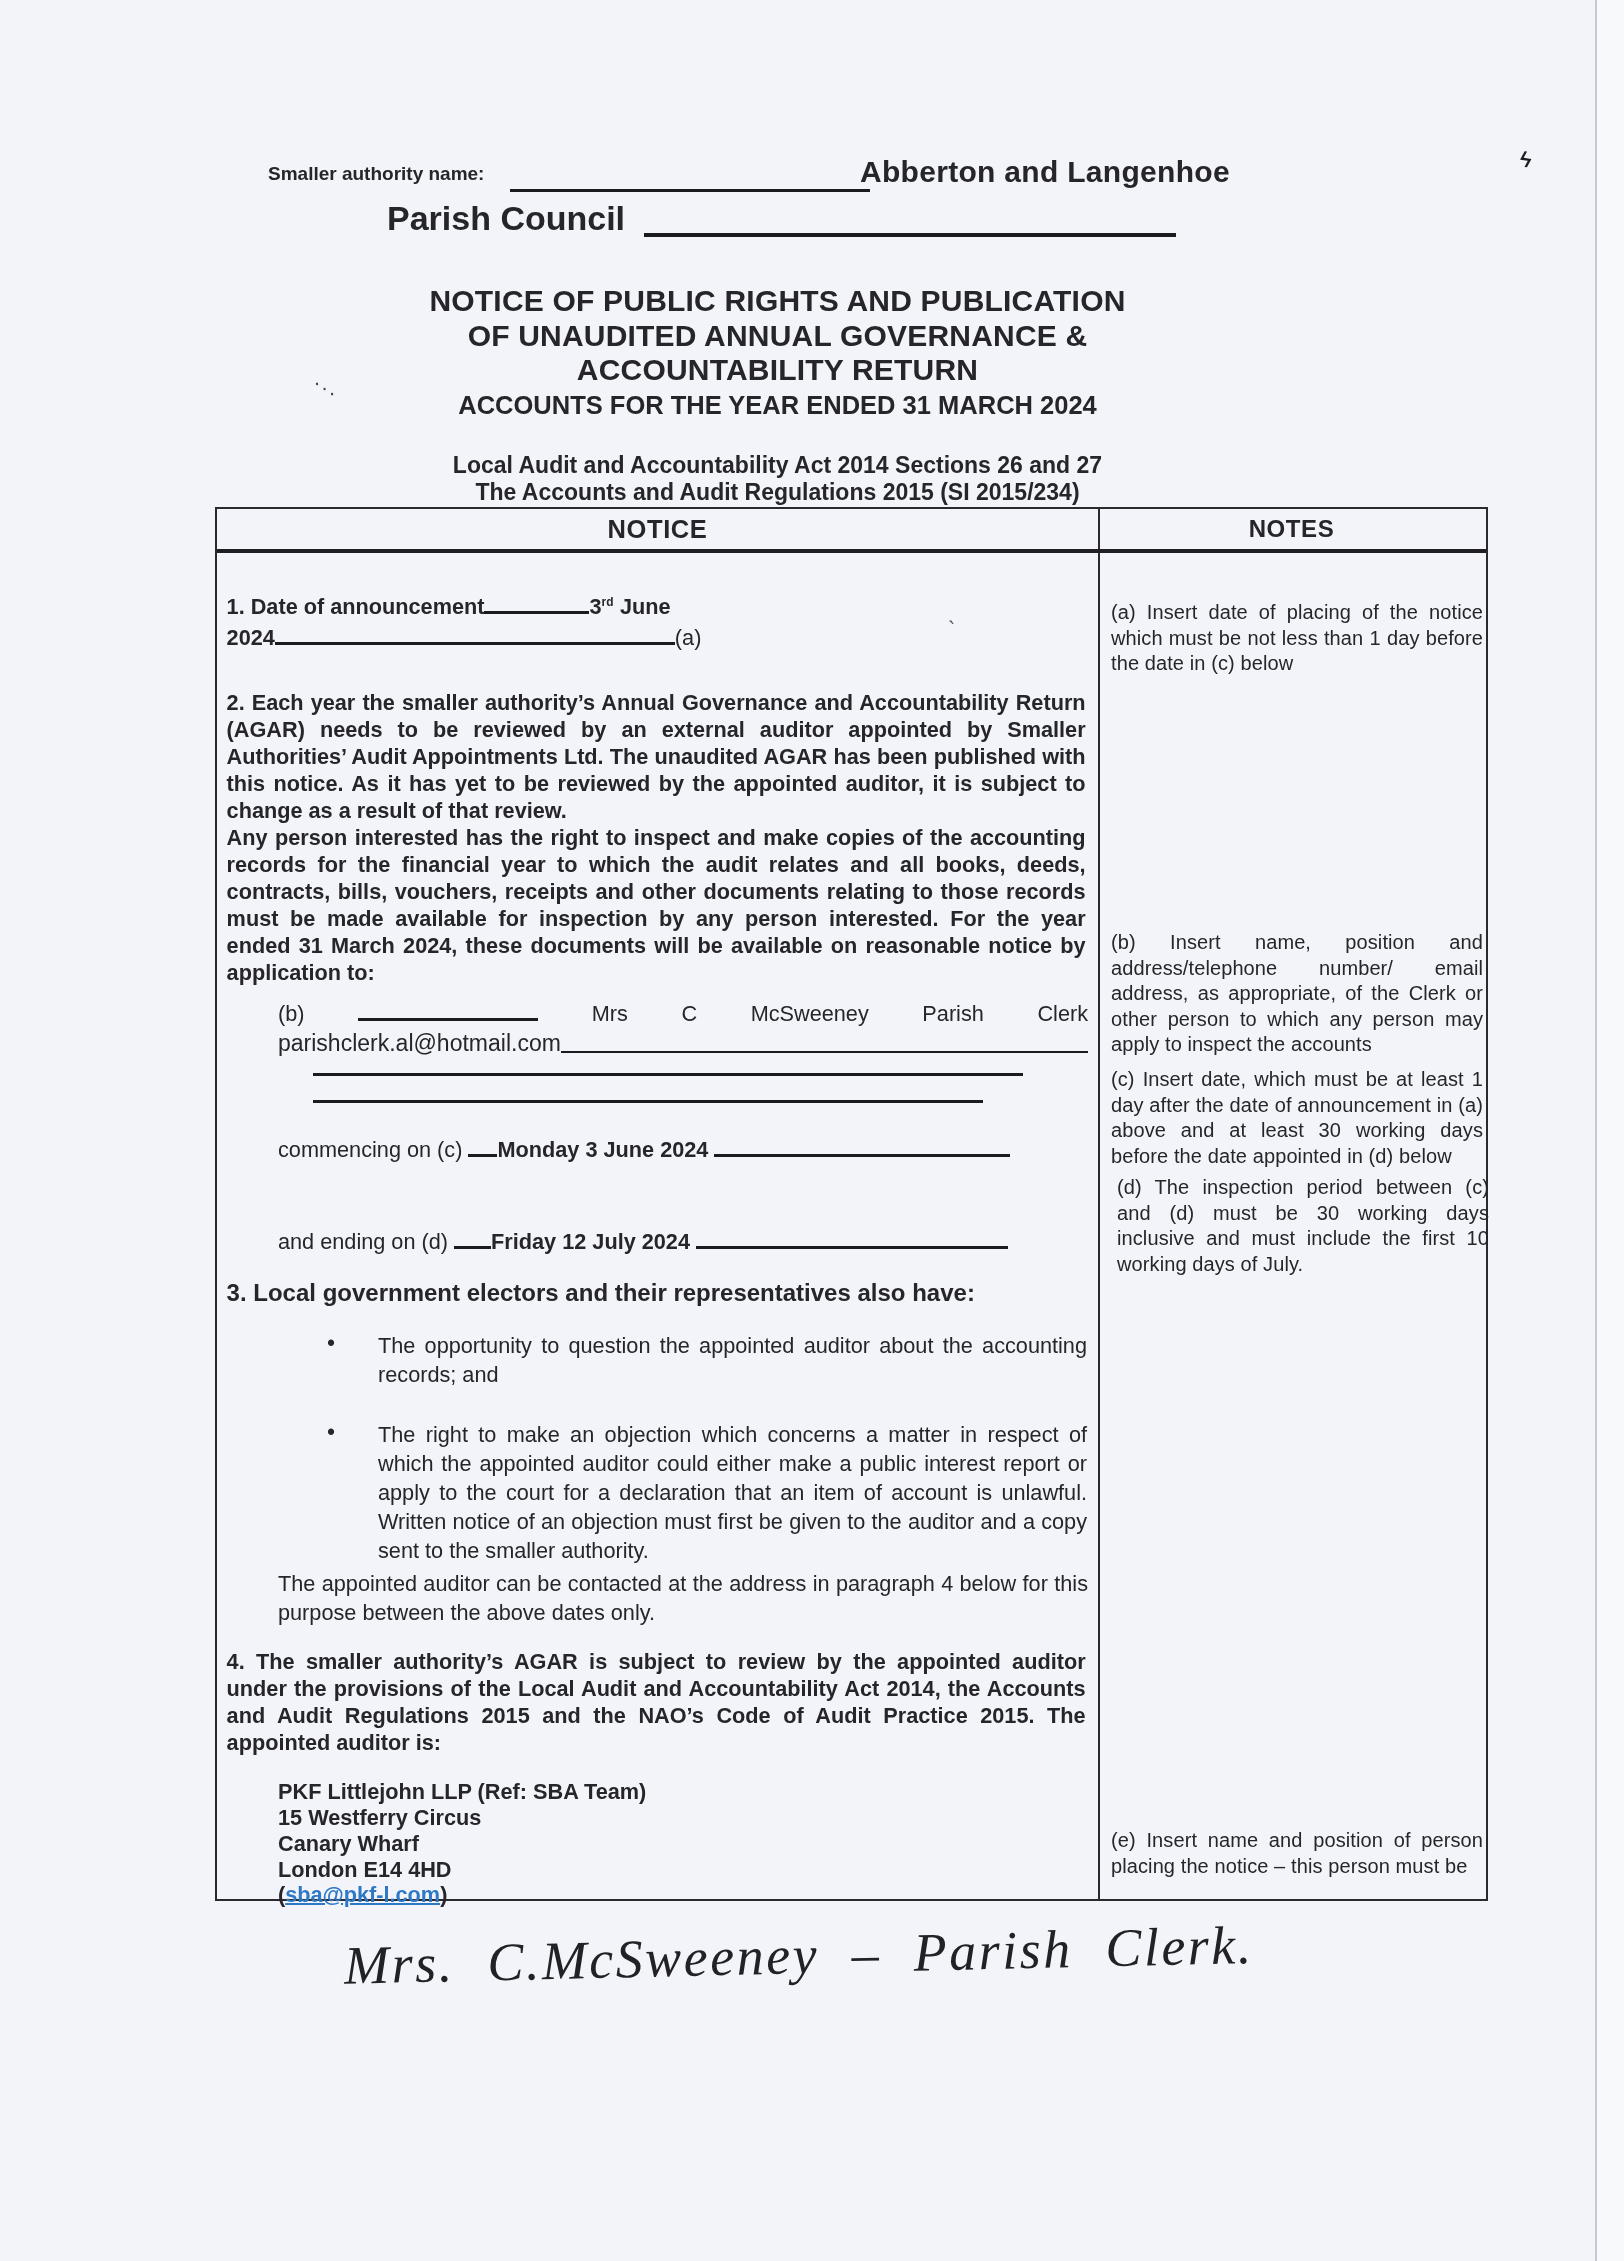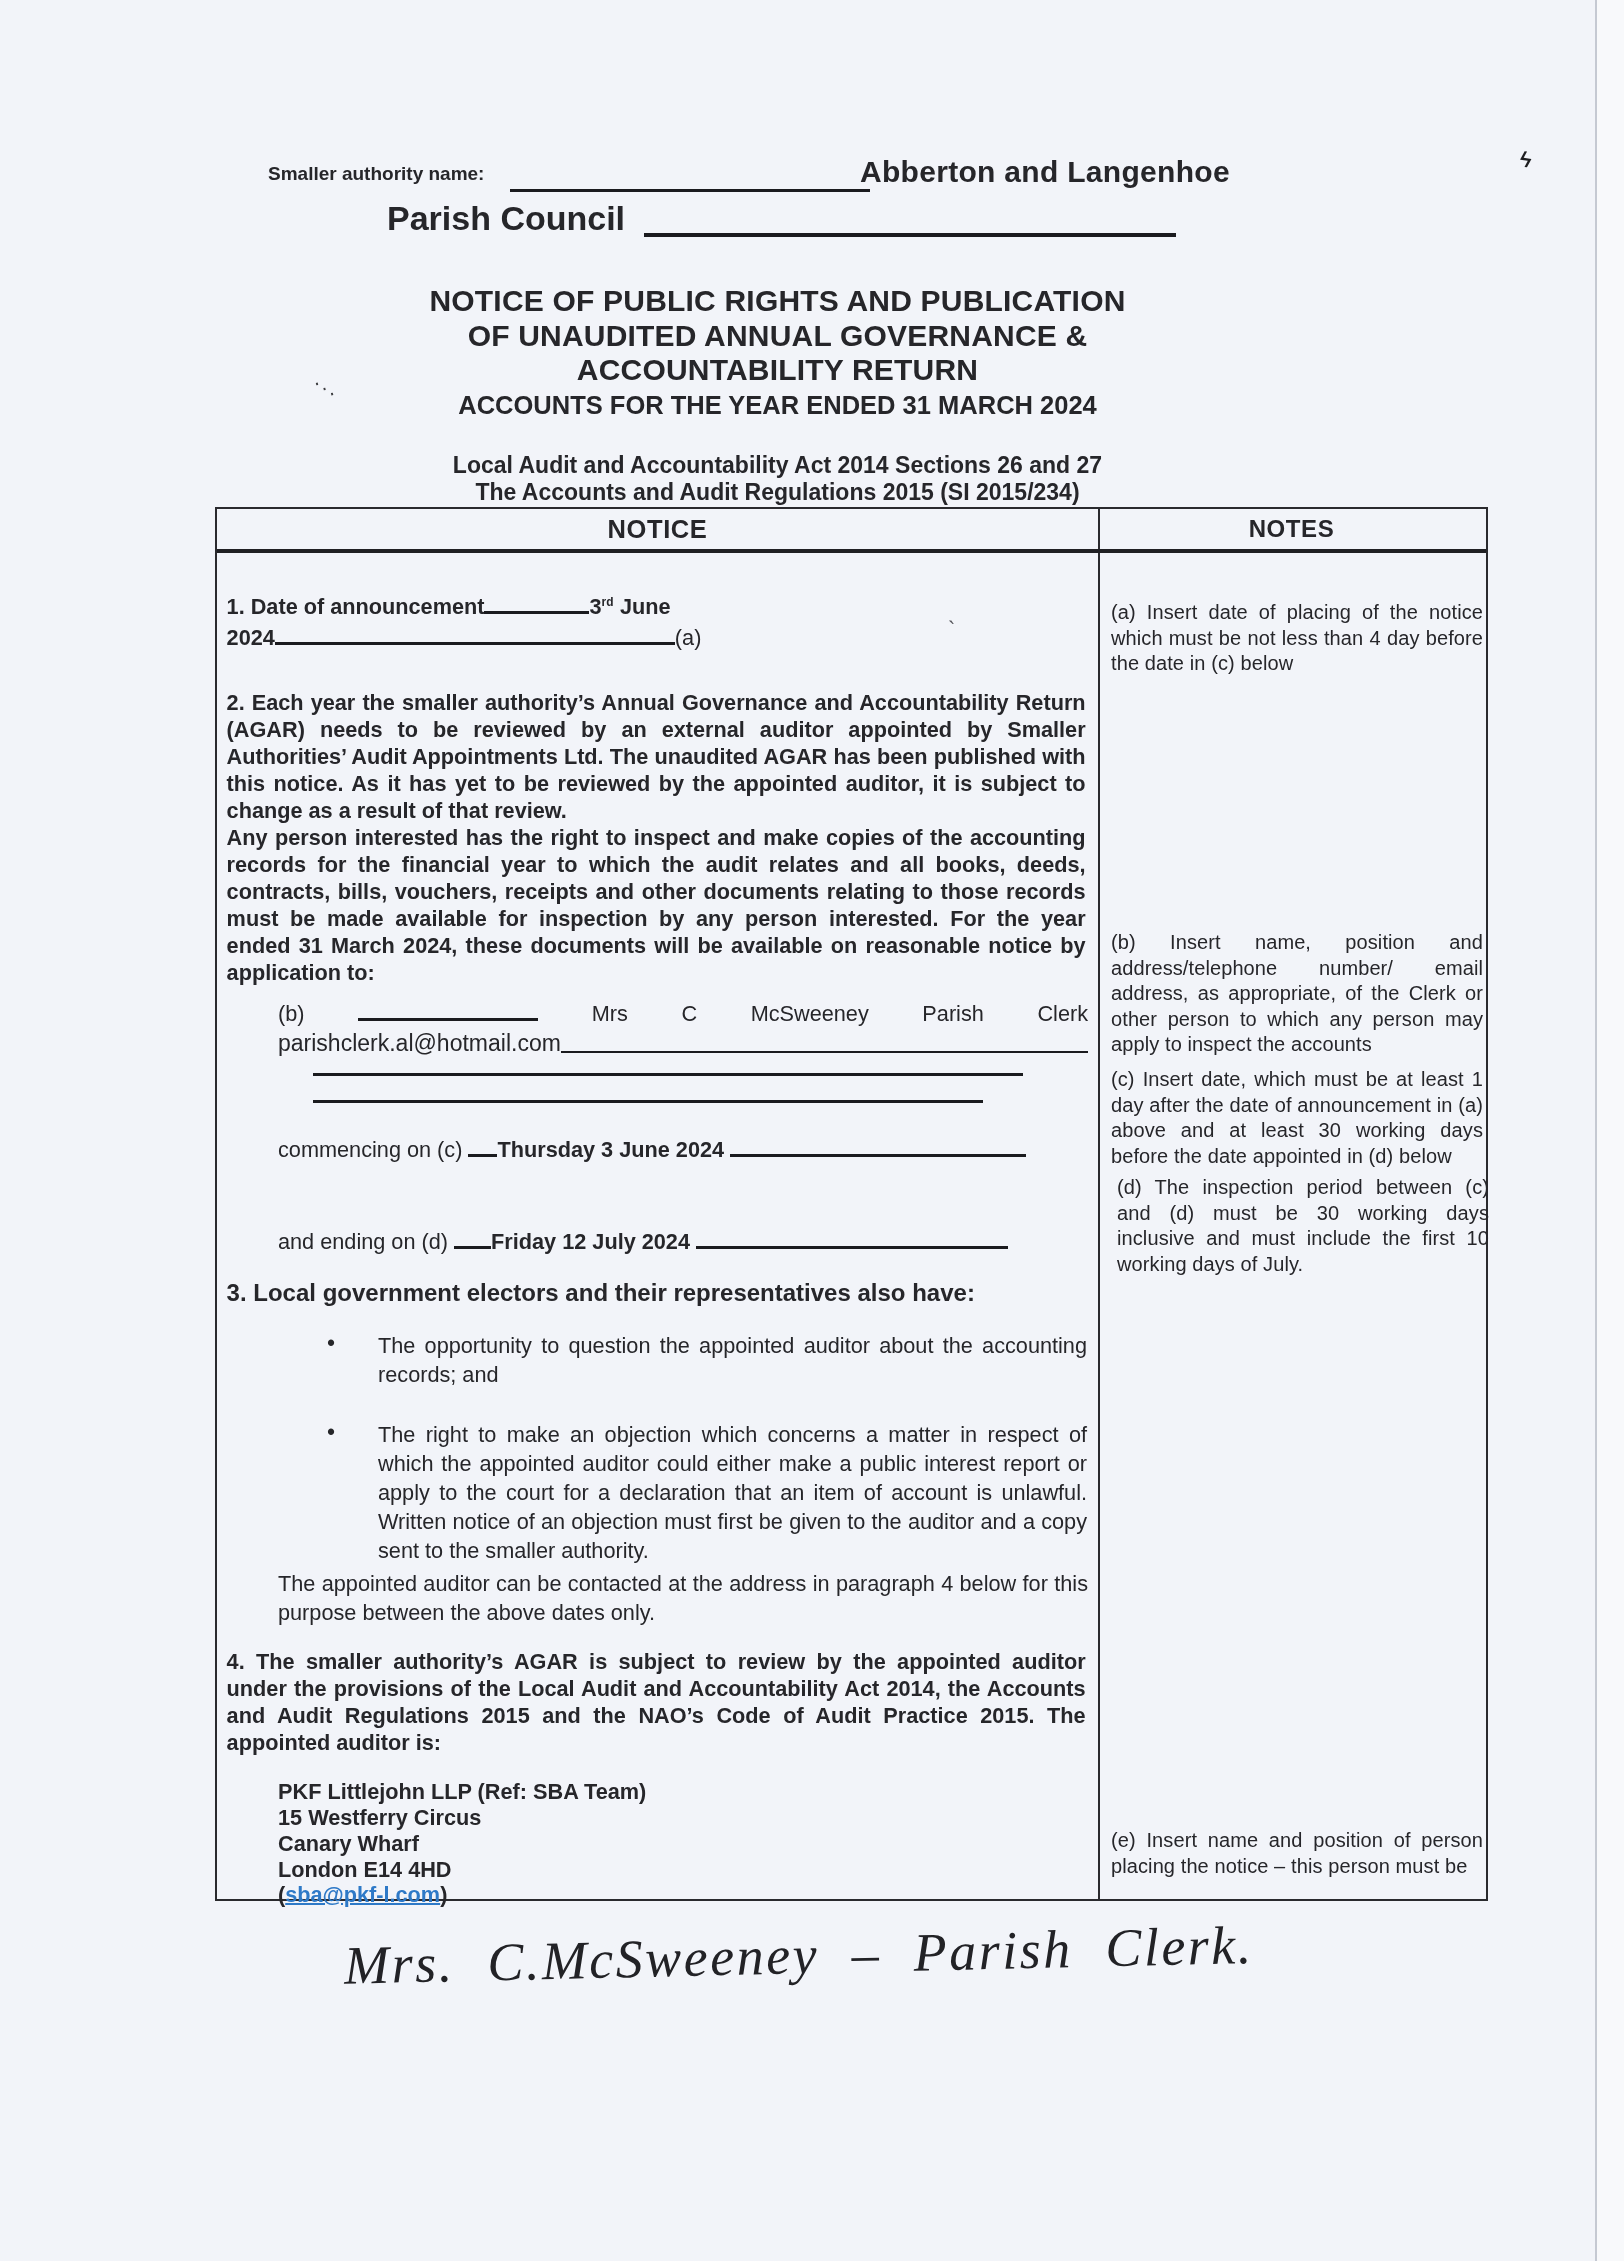--- a/index.html
+++ b/index.html
@@ -148,21 +148,21 @@
       <span>Parish</span>
       <span>Clerk</span>
     </div>
     <div class="abs emailrow">
       <span>parishclerk.al@hotmail.com</span>
       <span class="ul"></span>
     </div>
     <div class="abs blank1"></div>
     <div class="abs blank2"></div>
 
-    <div class="abs daterow crow"><span>commencing on (c)</span> <span class="ul" style="width:29px;"></span><span class="b">Thursday 3 June 2024</span> <span class="ul" style="width:296px;"></span></div>
+    <div class="abs daterow crow"><span>commencing on (c)</span> <span class="ul" style="width:29px;"></span><span class="b">Monday 3 June 2024</span> <span class="ul" style="width:296px;"></span></div>
     <div class="abs daterow erow"><span>and ending on (d)</span> <span class="ul" style="width:37px;"></span><span class="b">Friday 12 July 2024</span> <span class="ul" style="width:312px;"></span></div>
 
     <div class="abs s3">3. Local government electors and their representatives also have:</div>
 
     <div class="abs bullet-dot bd1">•</div>
     <div class="abs bullet-text bt1">The opportunity to question the appointed auditor about the accounting records; and</div>
     <div class="abs bullet-dot bd2">•</div>
     <div class="abs bullet-text bt2">The right to make an objection which concerns a matter in respect of which the appointed auditor could either make a public interest report or apply to the court for a declaration that an item of account is unlawful. Written notice of an objection must first be given to the auditor and a copy sent to the smaller authority.</div>
 
     <div class="abs contact">The appointed auditor can be contacted at the address in paragraph 4 below for this purpose between the above dates only.</div>
@@ -170,21 +170,21 @@
     <div class="abs s4">4. The smaller authority’s AGAR is subject to review by the appointed auditor under the provisions of the Local Audit and Accountability Act 2014, the Accounts and Audit Regulations 2015 and the NAO’s Code of Audit Practice 2015.  The appointed auditor is:</div>
 
     <div class="abs addr">
       <div>PKF Littlejohn LLP (Ref: SBA Team)</div>
       <div>15 Westferry Circus</div>
       <div>Canary Wharf</div>
       <div>London E14 4HD</div>
     </div>
     <div class="abs emaillink-row"><span>(</span><a class="link">sba@pkf-l.com</a><span>)</span></div>
 
-    <div class="abs note na">(a) Insert date of placing of the notice which must be not less than 4 day before the date in (c) below</div>
+    <div class="abs note na">(a) Insert date of placing of the notice which must be not less than 1 day before the date in (c) below</div>
     <div class="abs note nb">(b) Insert name, position and address/telephone number/ email address, as appropriate, of the Clerk or other person to which any person may apply to inspect the accounts</div>
     <div class="abs note nc">(c) Insert date, which must be at least 1 day after the date of announcement in (a) above and at least 30 working days before the date appointed in (d) below</div>
     <div class="abs note nd">(d) The inspection period between (c) and (d) must be 30 working days inclusive and must include the first 10 working days of July.</div>
     <div class="abs note ne">(e) Insert name and position of person placing the notice – this person must be</div>
   </div>
 
   <div class="abs signature">Mrs. C.McSweeney – Parish Clerk.</div>
 
 </div>
 

